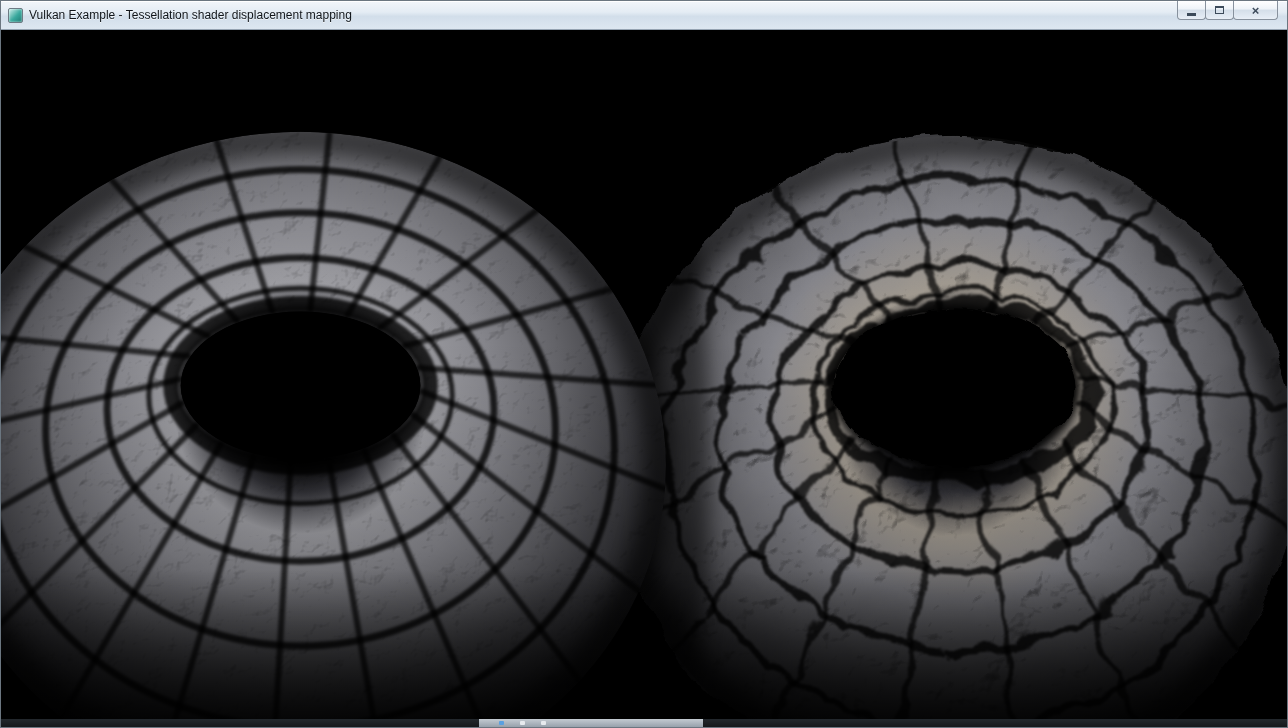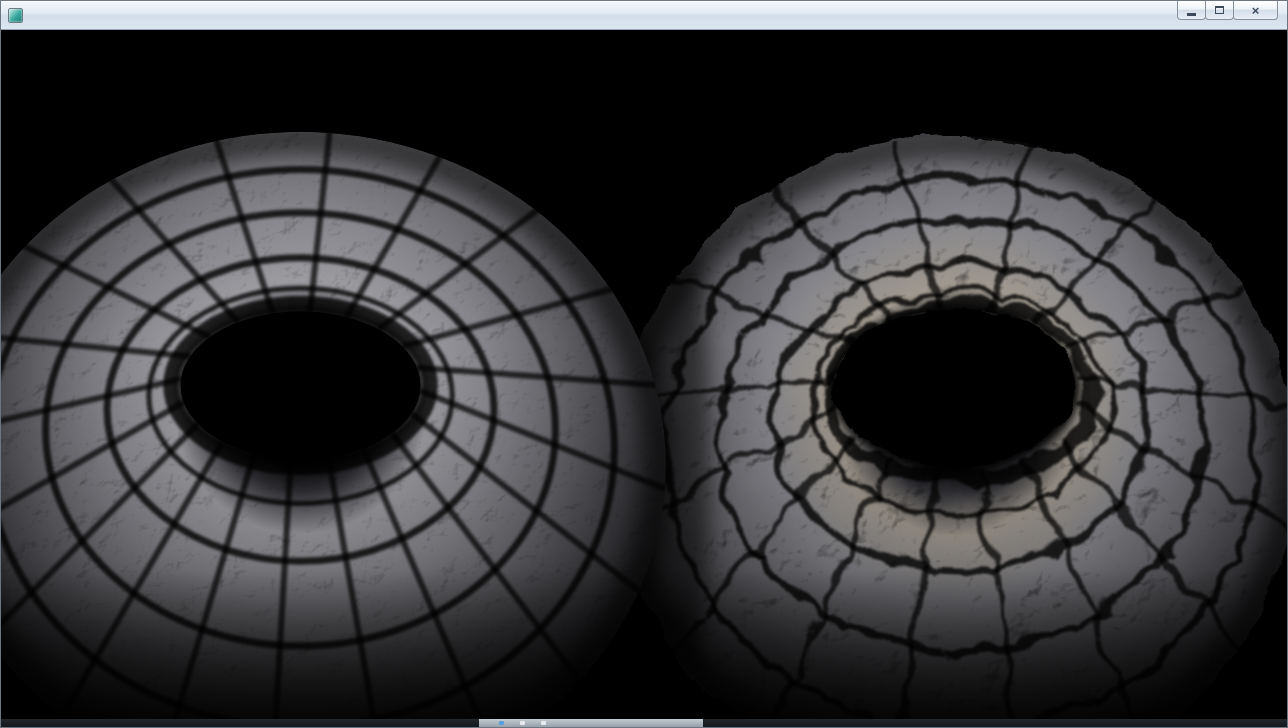--- a/index.html
+++ b/index.html
@@ -43,20 +43,21 @@
   .tb-dot.b { background:#5aa0e0; }
   .tb-dot.w { background:#e6eaee; }
 </style>
 </head>
 <body>
 
 <div class="window">
 
   <div class="titlebar">
     <span class="app-icon"></span>
+    <span class="title">Vulkan Example - Tessellation shader displacement mapping</span>
     <div class="caption-buttons">
       <button class="cap minb">
         <span class="glyph-min"></span>
       </button>
       <button class="cap maxb">
         <span class="glyph-max"></span>
       </button>
       <button class="cap closeb">
         <span class="glyph-close">×</span>
       </button>

